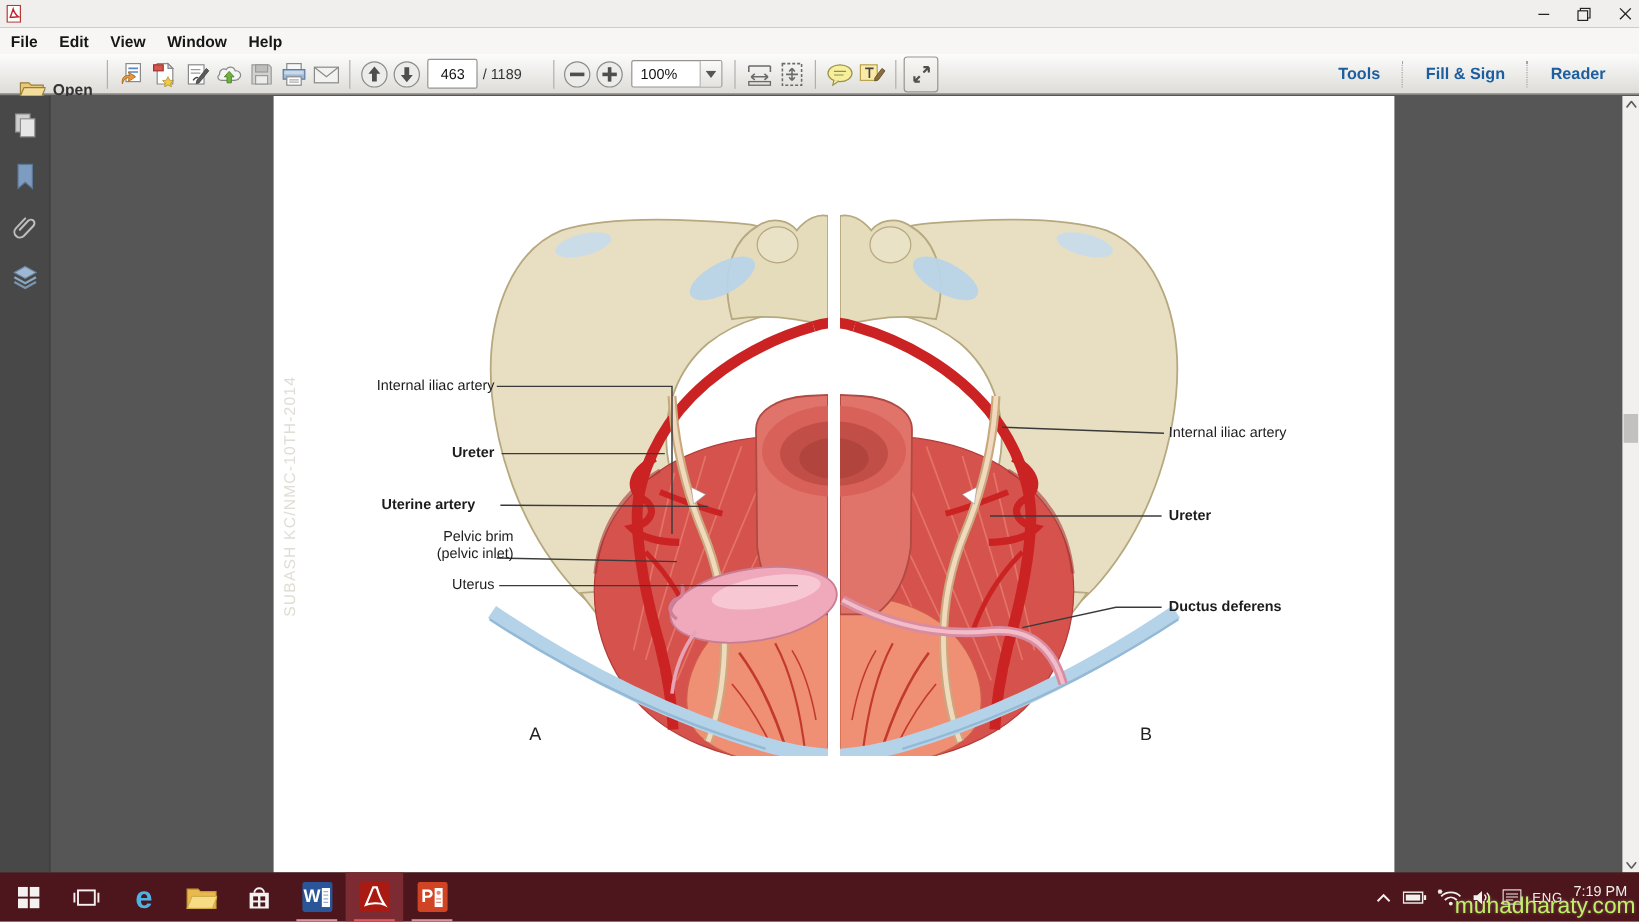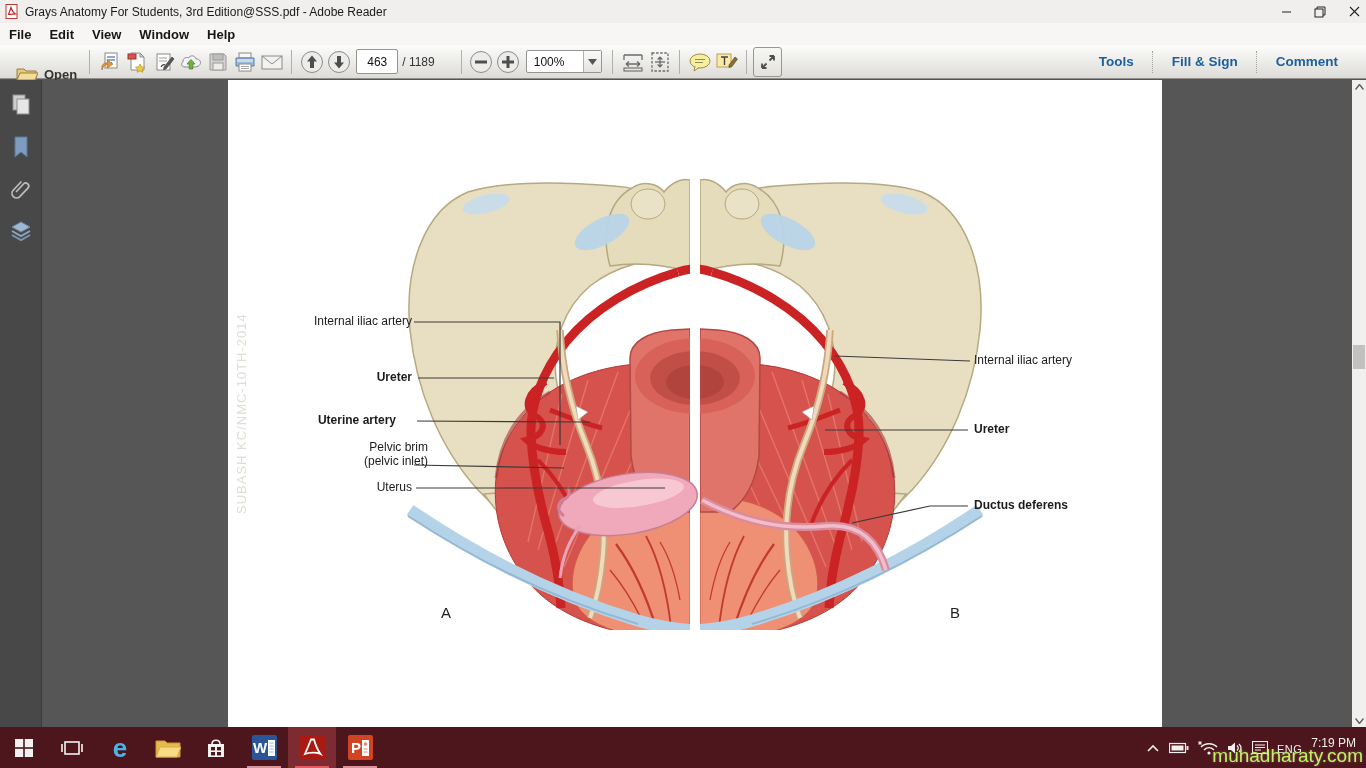--- a/index.html
+++ b/index.html
@@ -70,21 +70,20 @@
   svg{display:block;}
 </style>
 </head>
 <body>
 
 <div id="titlebar">
   <svg width="15" height="15" viewBox="0 0 15 15">
     <rect x="1" y="0.5" width="11" height="14" fill="#fff" stroke="#b43a35" stroke-width="1"></rect>
     <path d="M 3.5,10.5 C 4.5,8 5.5,5 6,3.5 C 6.8,6 8.5,9 10.5,10 C 8,10.2 5.5,10.5 3.5,10.5 Z" fill="none" stroke="#c1272d" stroke-width="1.2"></path>
   </svg>
-  <span class="title-text">Grays Anatomy For Students, 3rd Edition@SSS.pdf - Adobe Reader</span>
   <div class="win-controls">
     <div class="win-btn">
       <svg width="11" height="11" viewBox="0 0 11 11">
           <line x1="1" y1="6" x2="10" y2="6" stroke="#222" stroke-width="1"></line>
         </svg>
     </div>
     <div class="win-btn">
       <svg width="12" height="12" viewBox="0 0 12 12" fill="none" stroke="#222" stroke-width="1">
         <rect x="1" y="3" width="8" height="8"></rect>
           <path d="M 3,3 V 1 H 11 V 9 H 9"></path>
@@ -251,21 +250,21 @@
       <path d="M 10.5,7.5 L 15,3 M 15,3 h-4.5 M 15,3 v4.5" stroke="#4e4e4c" stroke-width="1.8" fill="none"></path>
       <path d="M 7.5,10.5 L 3,15 M 3,15 h4.5 M 3,15 v-4.5" stroke="#4e4e4c" stroke-width="1.8" fill="none"></path>
     </svg>
   </div>
 
   <div class="right-tabs">
     <span class="rtab">Tools</span>
     <span class="rtab-sep"></span>
     <span class="rtab">Fill &amp; Sign</span>
     <span class="rtab-sep"></span>
-    <span class="rtab">Comment</span>
+    <span class="rtab">Reader</span>
   </div>
 </div>
 
 <div id="doc-bg"></div>
 
 <div id="tool-strip">
   <div class="strip-icon">
     <svg width="22" height="24" viewBox="0 0 22 24">
       <rect x="3" y="2" width="12" height="15" fill="#cfcfcf" stroke="#8f8f8f"></rect>
       <rect x="7" y="6" width="12" height="15" fill="#e6e6e6" stroke="#8f8f8f"></rect>

